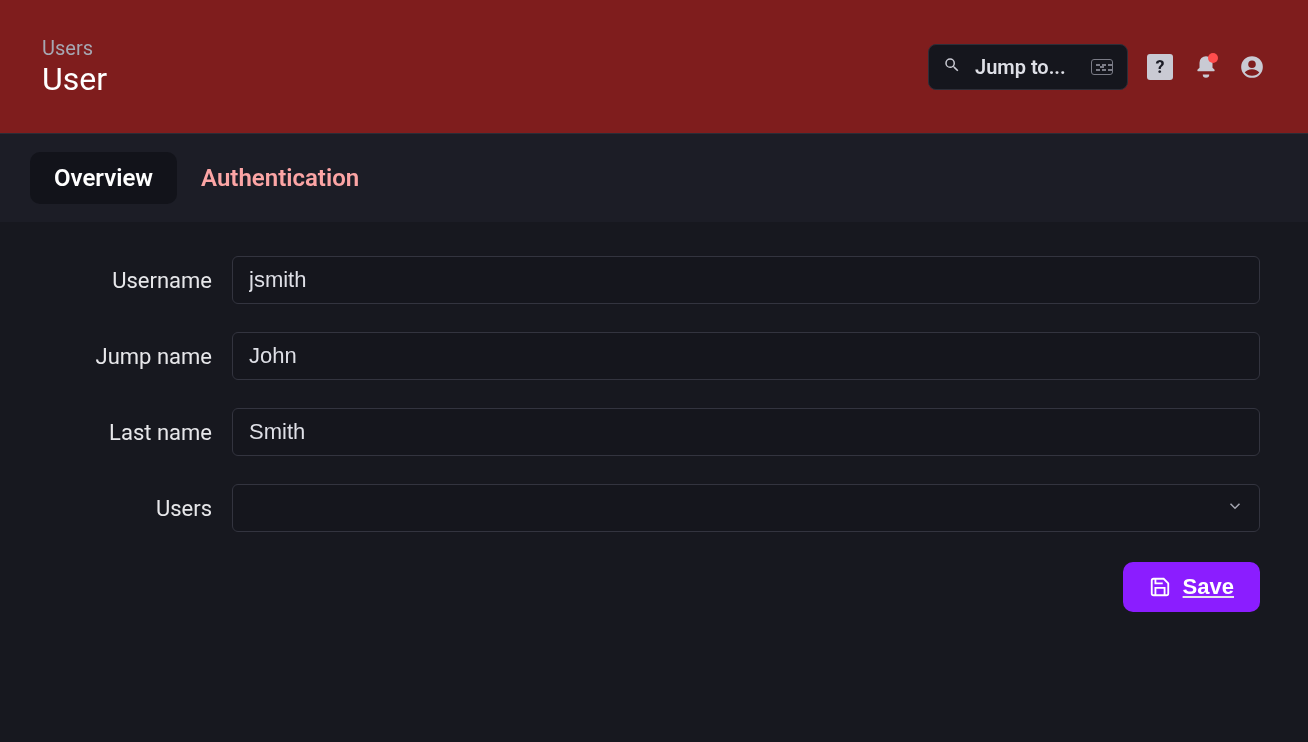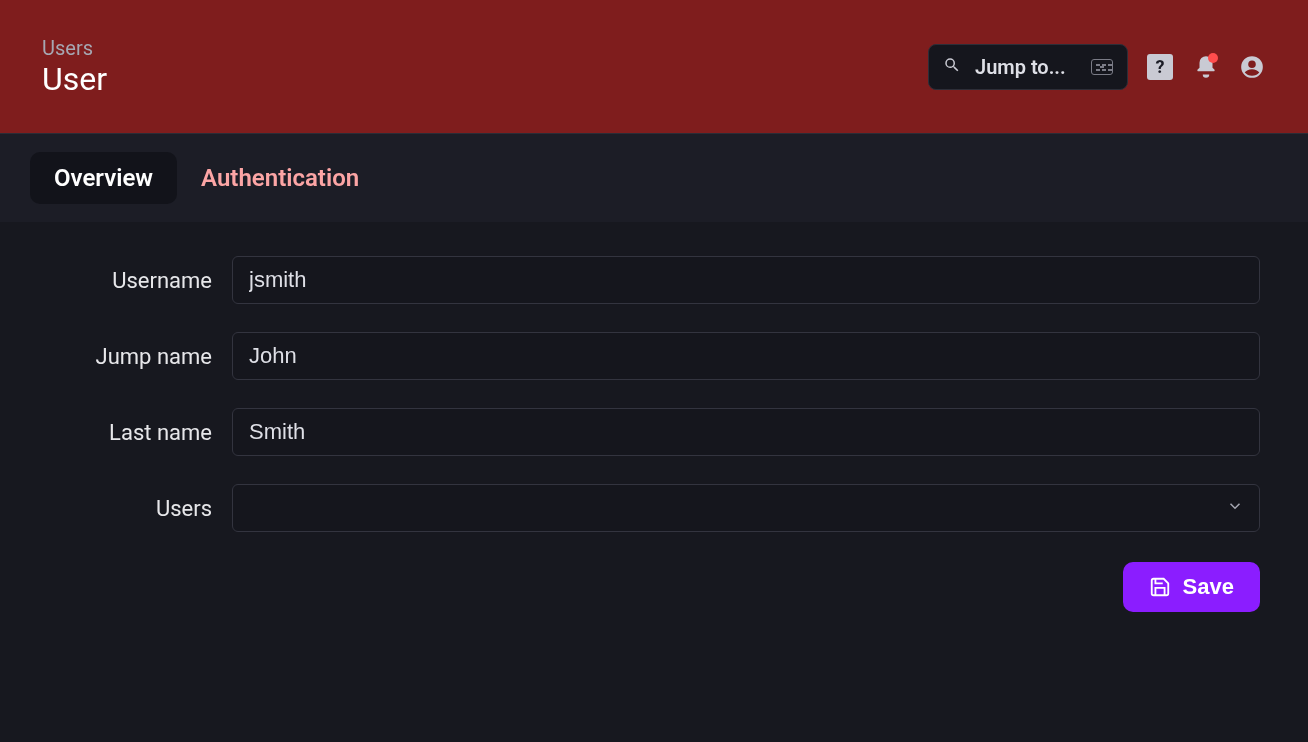--- a/index.html
+++ b/index.html
@@ -177,20 +177,21 @@
     background: #ffffff;
     border-radius: 50%;
   }
 
   
   .save-row {
     display: flex;
     justify-content: flex-end;
     padding-right: 20px;
     margin-top: 30px;
+    text-decoration: underline;
   }
   .save-btn {
     background: #8b1dff;
     color: #ffffff;
     border: none;
     border-radius: 10px;
     padding: 12px 26px;
     font-size: 22px;
     font-weight: 600;
     display: flex;

